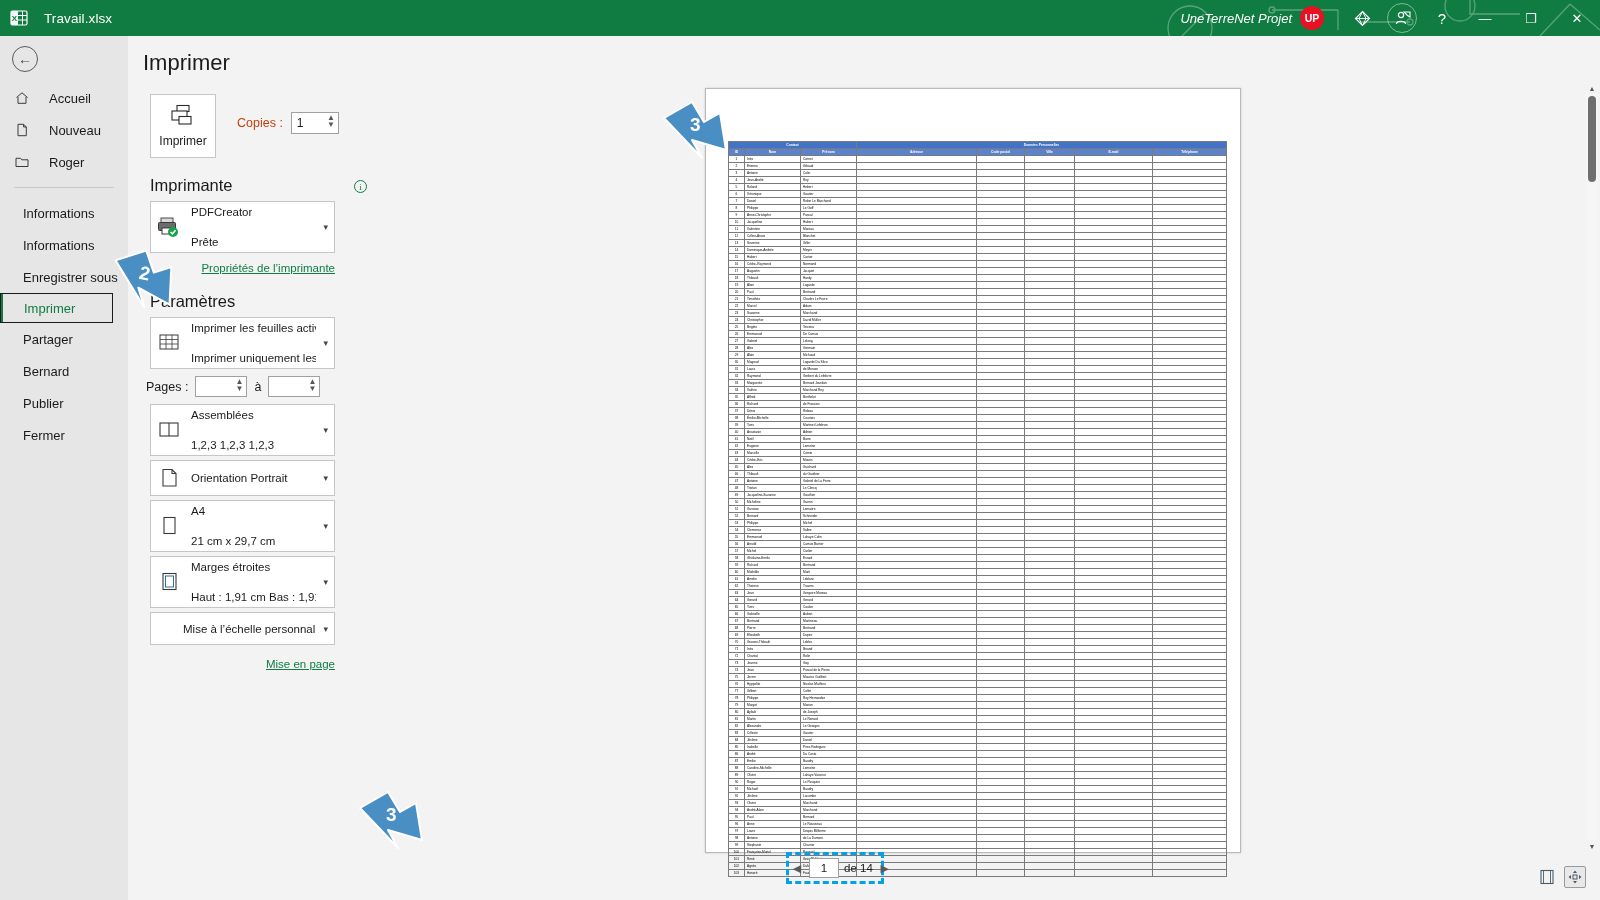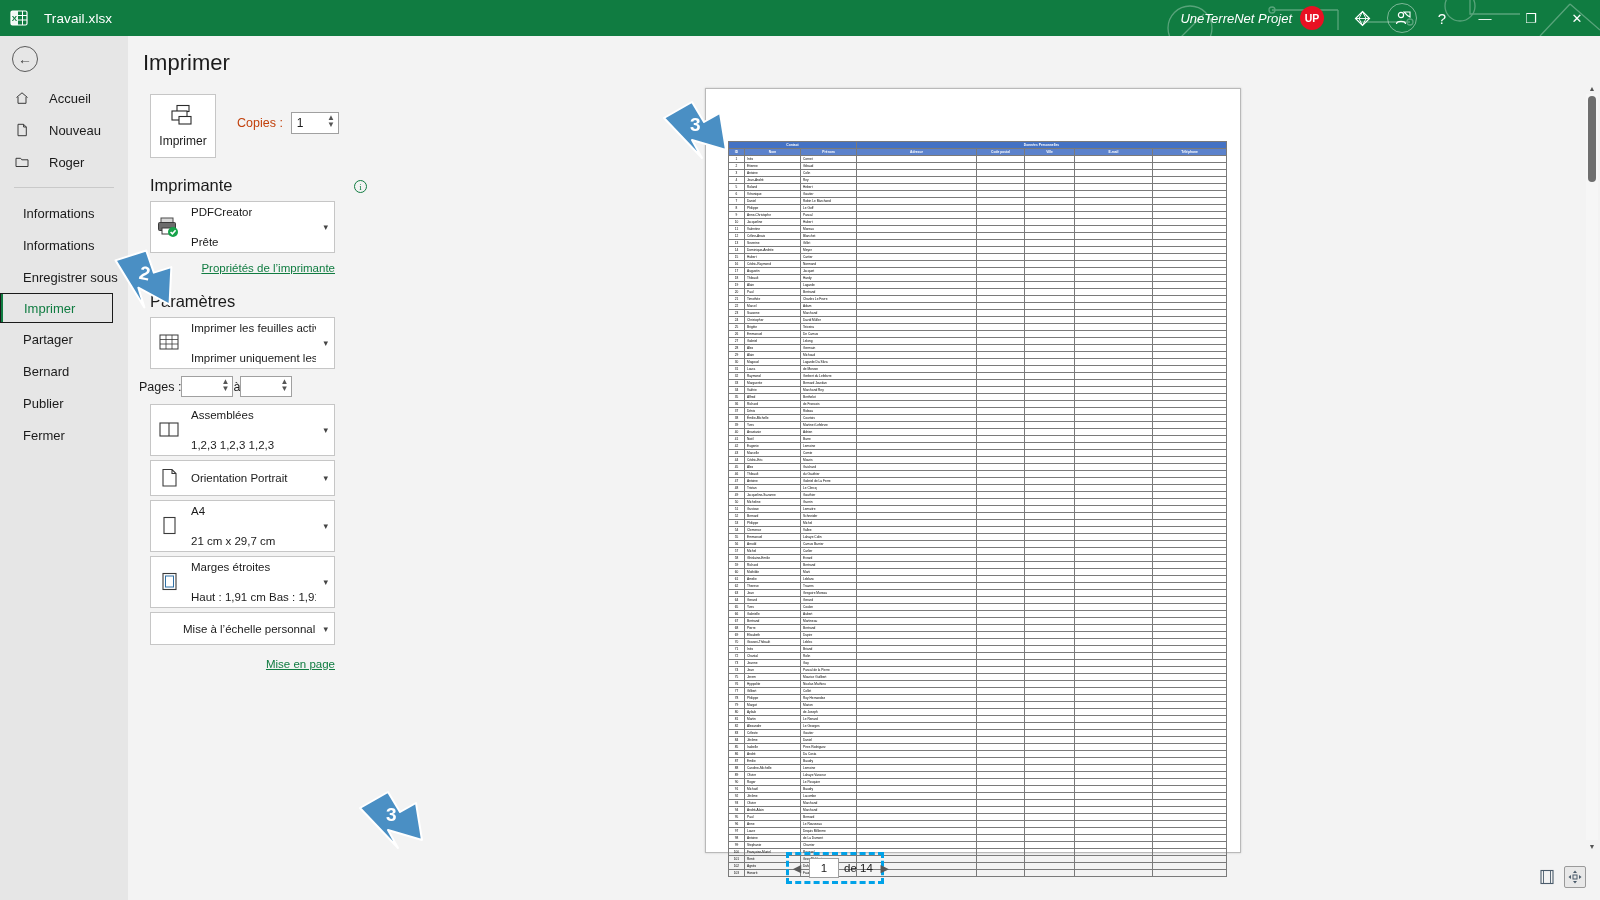--- a/index.html
+++ b/index.html
@@ -121,21 +121,21 @@
   }
   .combo .cico { width: 26px; height:26px; flex: 0 0 26px; display:flex;align-items:center;justify-content:center; }
   .combo .ctext { display:flex; flex-direction:column; gap:18px; overflow:hidden; }
   .combo .l1 { font-size: 11.5px; color:#1b1b1b; white-space:nowrap; }
   .combo .l2 { font-size: 11.5px; color:#1b1b1b; white-space:nowrap; }
   .combo .chev { position:absolute; right: 6px; top: 50%; transform: translateY(-50%);
     font-size: 9px; color:#444; }
   .linkline { text-align: right; width: 207px; margin-top: 5px; }
   .glink { font-size: 11.5px; color:#107c41; text-decoration: underline; }
 
-  .pagesrow { display:flex; align-items:center; margin: 7px 0 7px 11px; }
+  .pagesrow { display:flex; align-items:center; gap:7px; margin: 7px 0 7px 18px; }
   .pagesrow .lab { font-size: 12.5px; color:#1b1b1b; }
   .pagebox {
     width: 52px; height: 21px; border:1px solid #a0a0a0; background:#fff; position:relative;
   }
   .pagebox .arrows {
     position:absolute; right:3px; top:1px; display:flex; flex-direction:column;
     line-height:7px; font-size:8px; color:#555;
   }
   .mep { text-align:right; width: 207px; margin-top: 9px; }
 

